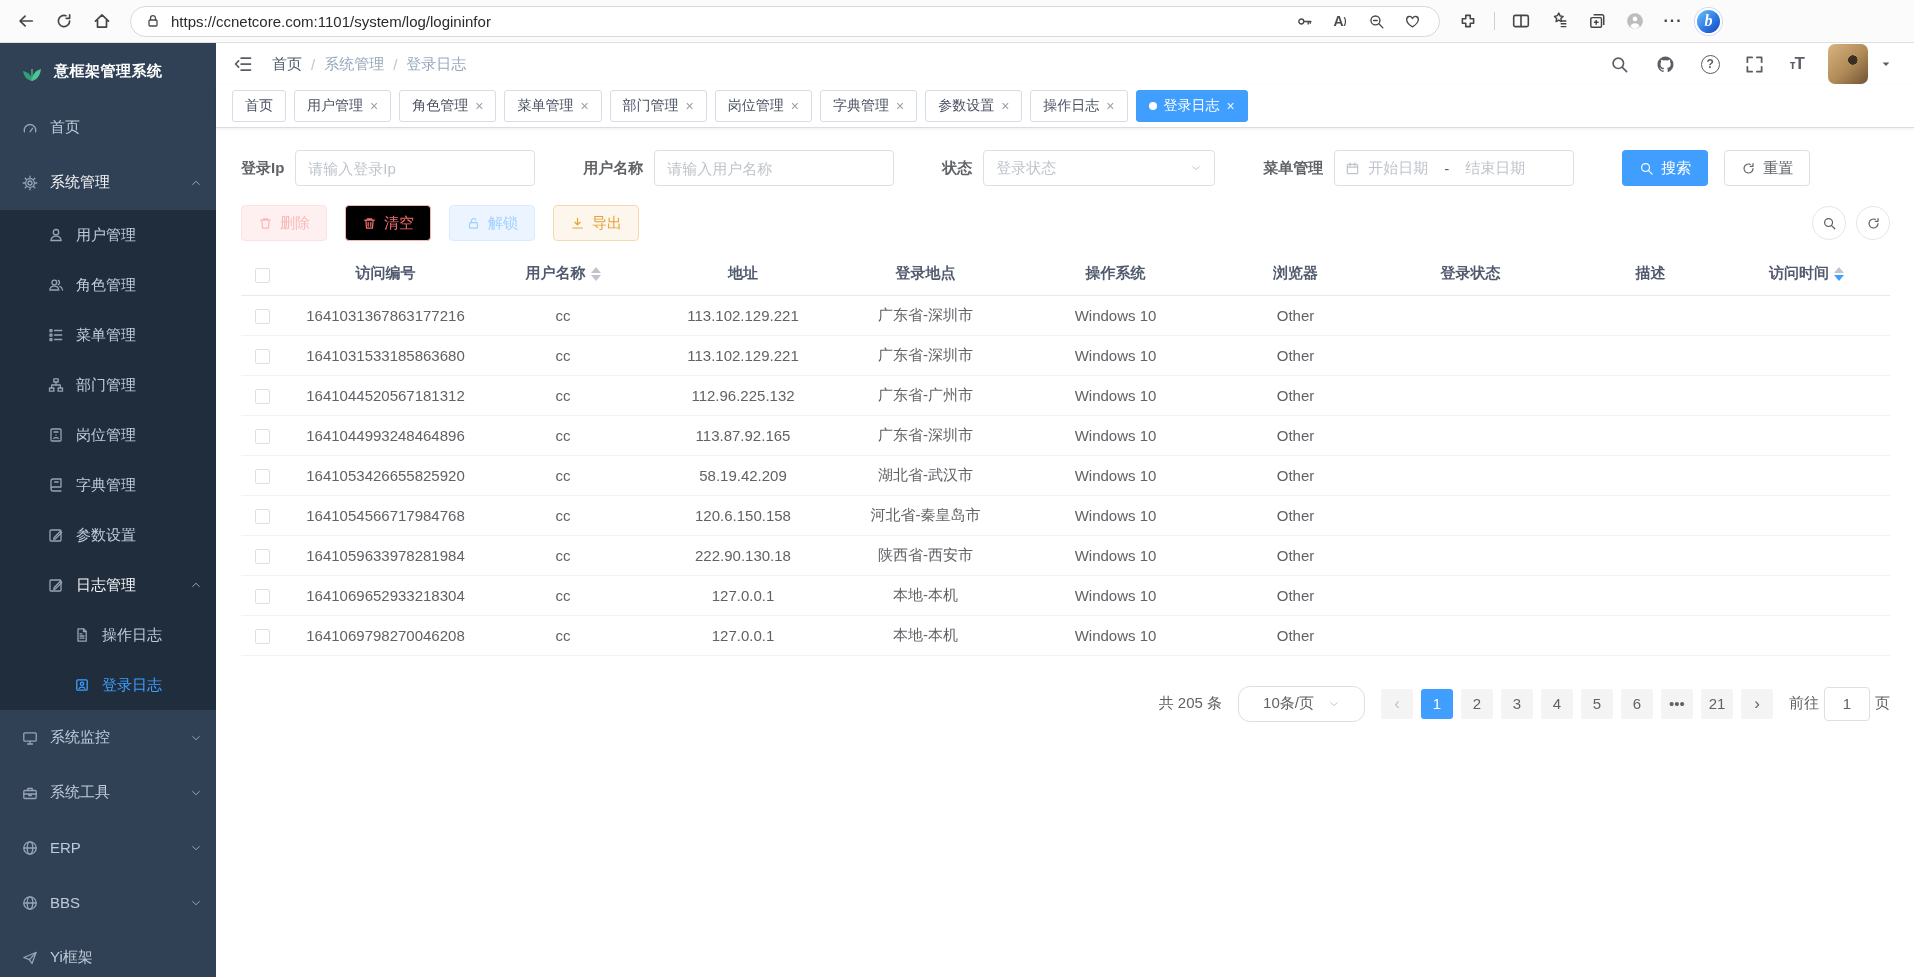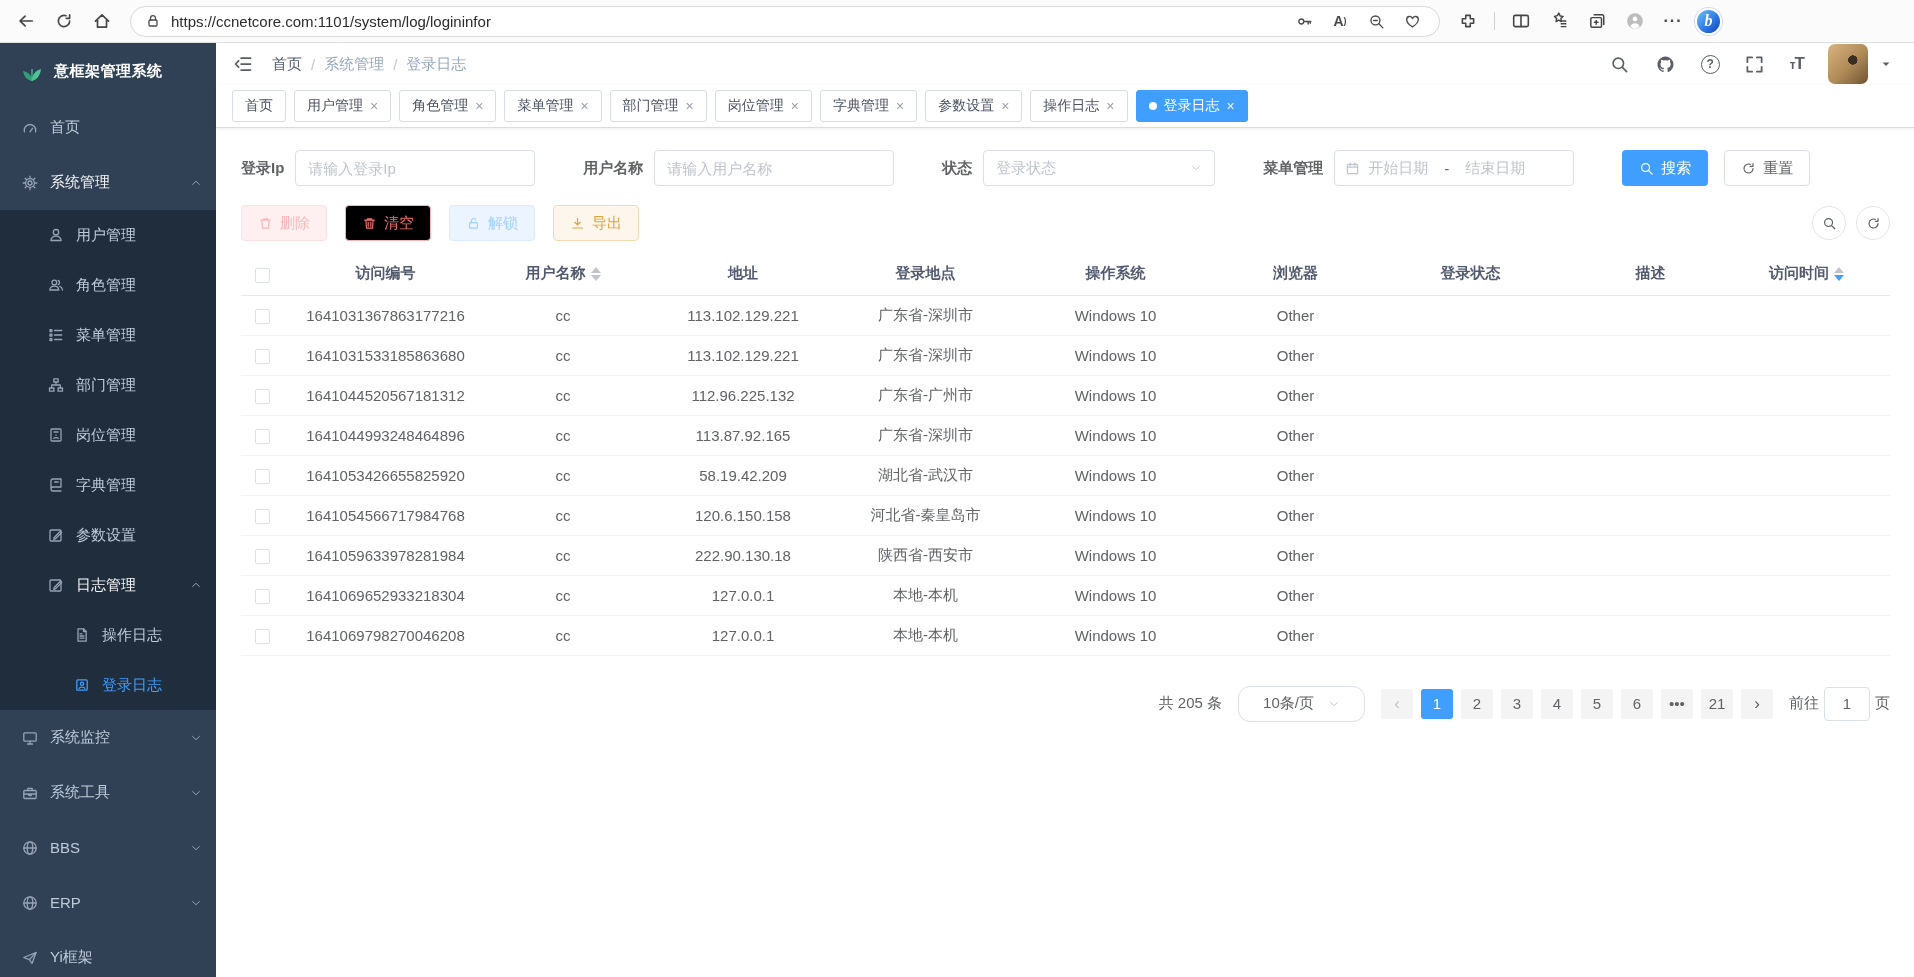--- a/index.html
+++ b/index.html
@@ -398,36 +398,36 @@
           </span>
         </div>
         <div class="mi lvl-top">
           <span class="ic">
             <svg viewBox="0 0 16 16">
               <circle cx="8" cy="8" r="6.2"></circle>
               <ellipse cx="8" cy="8" rx="2.8" ry="6.2"></ellipse>
               <path d="M1.8 8h12.4"></path>
             </svg>
           </span>
-          <span>BBS</span>
+          <span>ERP</span>
           <span class="ic arrow">
             <svg viewBox="0 0 16 16">
               <path d="M3.5 6l4.5 4.3L12.5 6"></path>
             </svg>
           </span>
         </div>
         <div class="mi lvl-top">
           <span class="ic">
             <svg viewBox="0 0 16 16">
               <circle cx="8" cy="8" r="6.2"></circle>
               <ellipse cx="8" cy="8" rx="2.8" ry="6.2"></ellipse>
               <path d="M1.8 8h12.4"></path>
             </svg>
           </span>
-          <span>ERP</span>
+          <span>BBS</span>
           <span class="ic arrow">
             <svg viewBox="0 0 16 16">
               <path d="M3.5 6l4.5 4.3L12.5 6"></path>
             </svg>
           </span>
         </div>
         <div class="mi lvl-top">
           <span class="ic">
             <svg viewBox="0 0 16 16">
               <path d="M1.8 7.5L14 2.5 10 13.5l-2.6-3.9z"></path>

